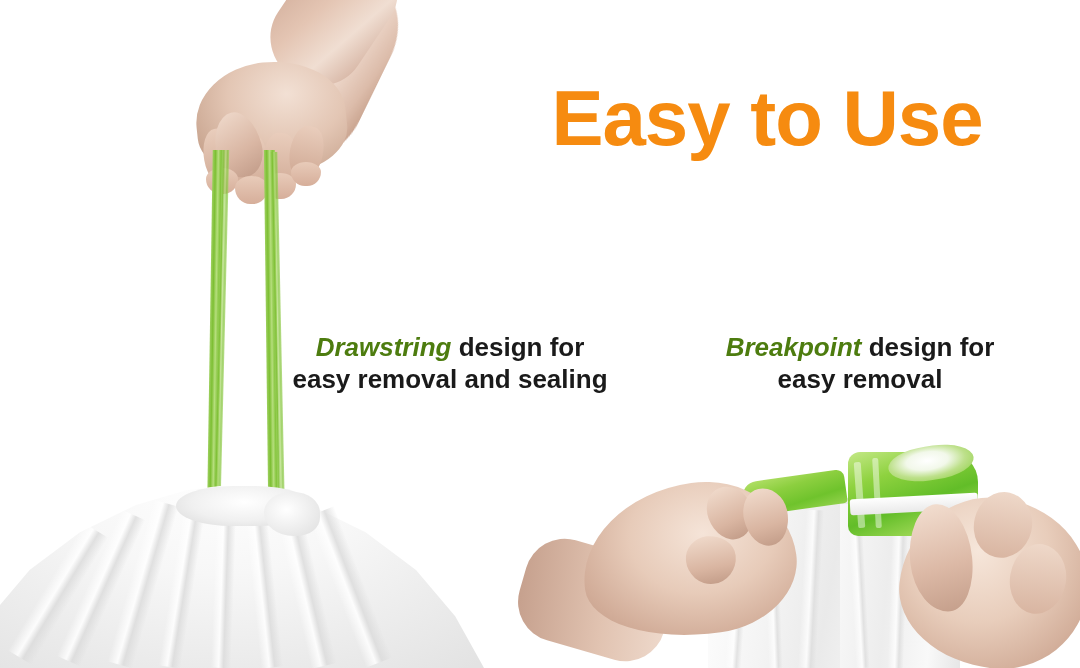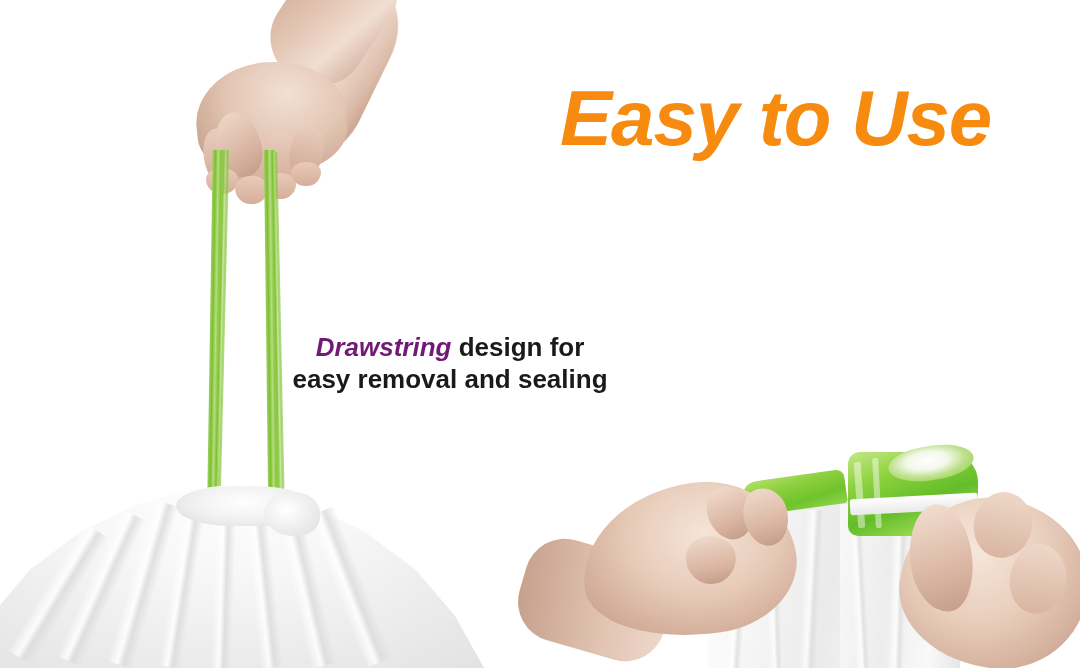--- a/index.html
+++ b/index.html
@@ -6,33 +6,33 @@
   body{
     width:1080px;height:668px;
     background:#ffffff;
     font-family:"Liberation Sans", sans-serif;
     overflow:hidden;
   }
   .banner{position:relative;width:1080px;height:668px;background:#fff;overflow:hidden;}
 
   
   .headline{
-    position:absolute;left:560px;top:78px;width:470px;
-    font-size:78px;font-weight:bold;font-style:italic;
+    position:absolute;left:532px;top:78px;width:470px;
+    font-size:78px;font-weight:bold;
     color:#F68B10;letter-spacing:-1px;line-height:1.05;
-    white-space:nowrap;
+    text-align:center;white-space:nowrap;
   }
 
   
   .caption{
     position:absolute;text-align:center;
     font-size:26px;font-weight:bold;color:#1a1a1a;
     line-height:1.22;
   }
-  .caption .hl{color:#701a75;font-style:italic;}
+  .caption .hl{color:#4d7c0f;font-style:italic;}
   .cap-left{left:290px;top:332px;width:320px;}
   .cap-right{left:700px;top:332px;width:320px;}
 
   
   .photo-left{position:absolute;left:0;top:0;width:460px;height:668px;}
 
   
   .forearm{
     position:absolute;left:246px;top:-36px;width:92px;height:190px;
     background:linear-gradient(100deg,#c8a492 0%,#dcbcaa 26%,#eed8cb 55%,#dcbcaa 80%,#c09882 100%);
@@ -271,14 +271,18 @@
     <div class="thumb-r"></div>
     <div class="fing-r fr1"></div>
     <div class="fing-r fr2"></div>
   </div>
 
   <div class="caption cap-left">
     <span class="hl">Drawstring</span><span> design for</span><br>
     <span>easy removal and sealing</span>
   </div>
 
+  <div class="caption cap-right">
+    <span class="hl">Breakpoint</span><span> design for</span><br>
+    <span>easy removal</span>
+  </div>
 
 </div>
 
 </body></html>

